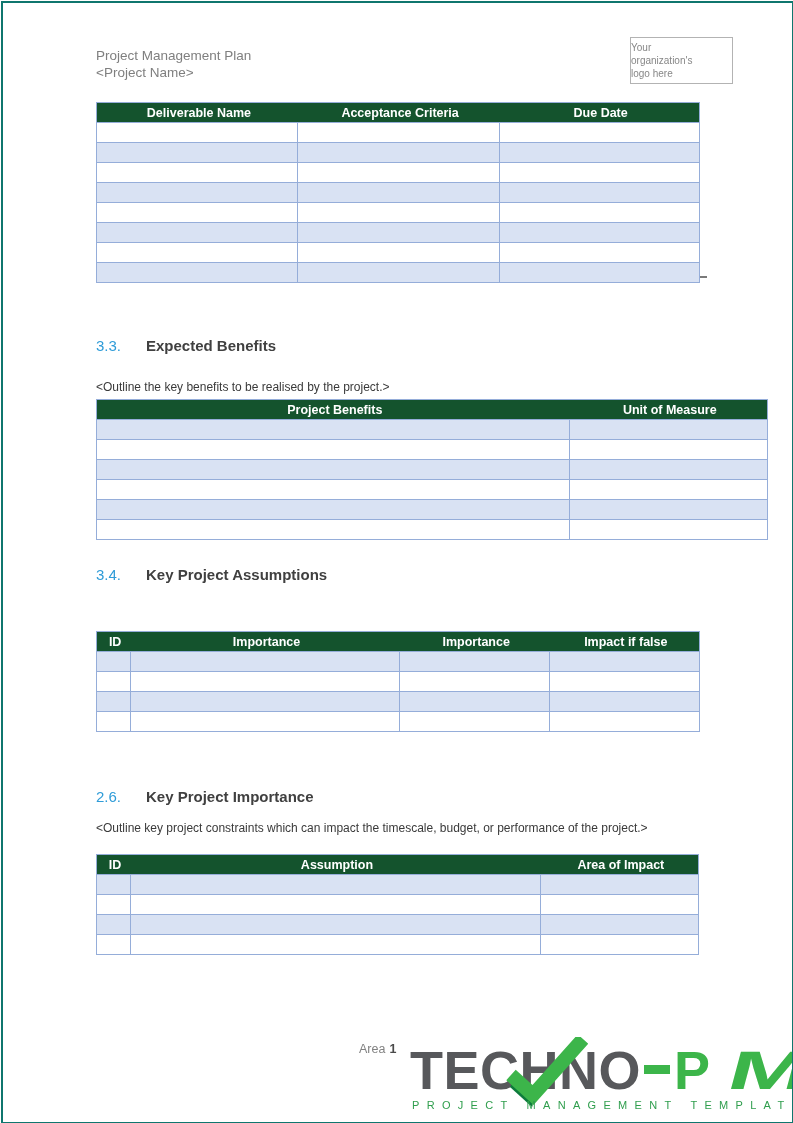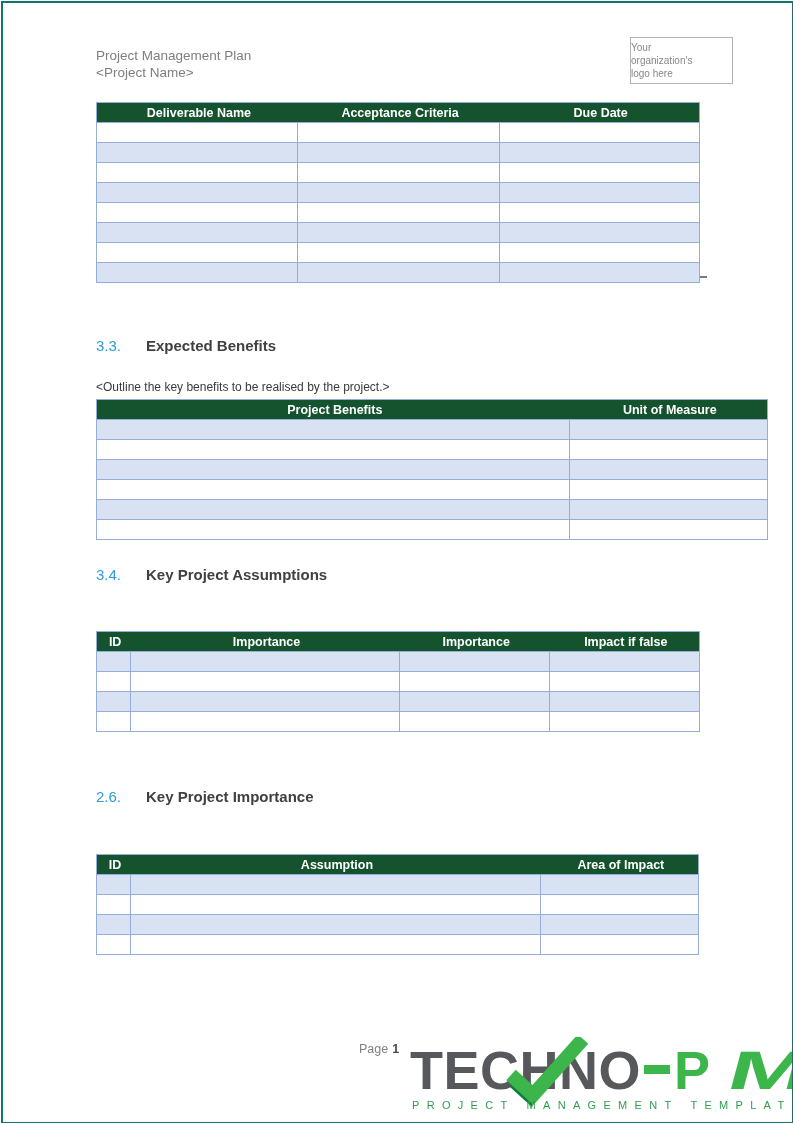--- a/index.html
+++ b/index.html
@@ -250,20 +250,21 @@
           <td></td>
           <td></td>
         </tr>
       </tbody>
     </table>
 
   <div class="section-heading" style="top:785px;">
     <span class="section-number">2.6.</span>
     <span class="section-title">Key Project Importance</span>
   </div>
+  <div class="section-desc" style="top:818px;">&lt;Outline key project constraints which can impact the timescale, budget, or performance of the project.&gt;</div>
 
   <table class="data-table" style="left:93px; top:851px; width:603px;" data-table="constraints">
     <colgroup>
         <col style="width:5.6%">
         <col style="width:68.2%">
         <col style="width:26.2%">
       </colgroup>
   <thead>
         <tr>
           <th>ID</th>
@@ -288,21 +289,21 @@
           <td></td>
         </tr>
         <tr>
           <td></td>
           <td></td>
           <td></td>
         </tr>
       </tbody>
     </table>
 
-  <div class="page-number"><span>Page</span><span class="num">1</span>
+  <div class="page-number"><span>Area</span><span class="num">1</span>
   </div>
 
   <div class="brand">
     <div class="brand-big"><span class="brand-gray">TECHNO</span><span class="brand-dash"></span><span class="brand-p">P</span><span class="brand-m">M</span>
     </div>
     <svg class="brand-check" width="82" height="72" viewBox="0 0 82 72">
       <polygon points="8,44 26,60 26,70 4,50" fill="#0d7b3c"></polygon>
       <polyline points="5,38 27,58 77,2" fill="none" stroke="#3cb54a" stroke-width="14"></polyline>
     </svg>
     <div class="brand-tagline">PROJECT MANAGEMENT TEMPLATES</div>

